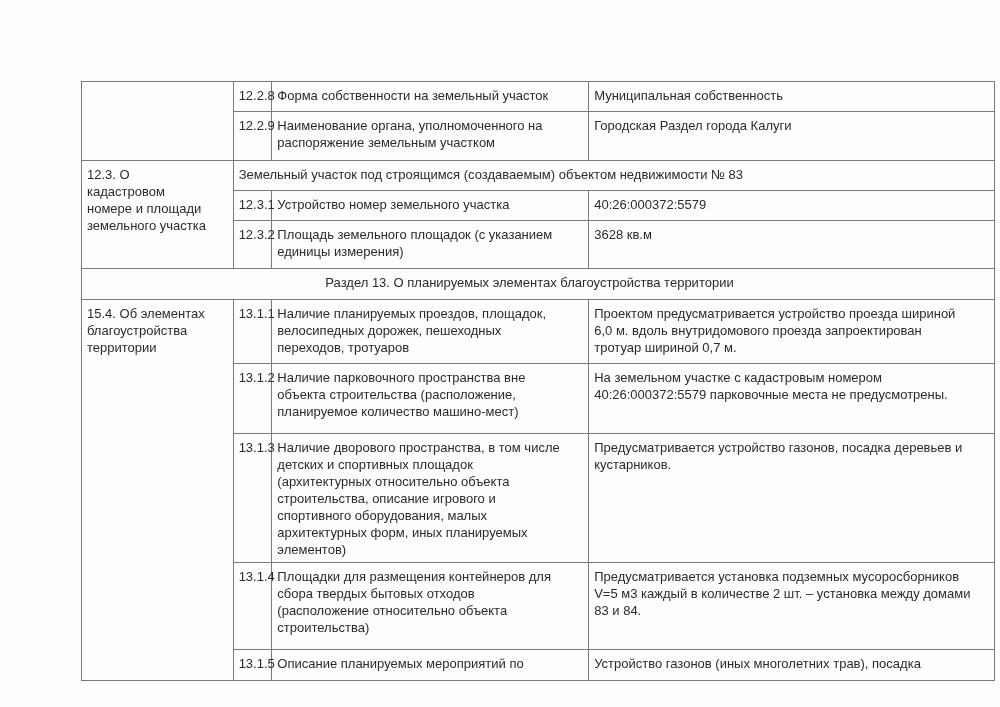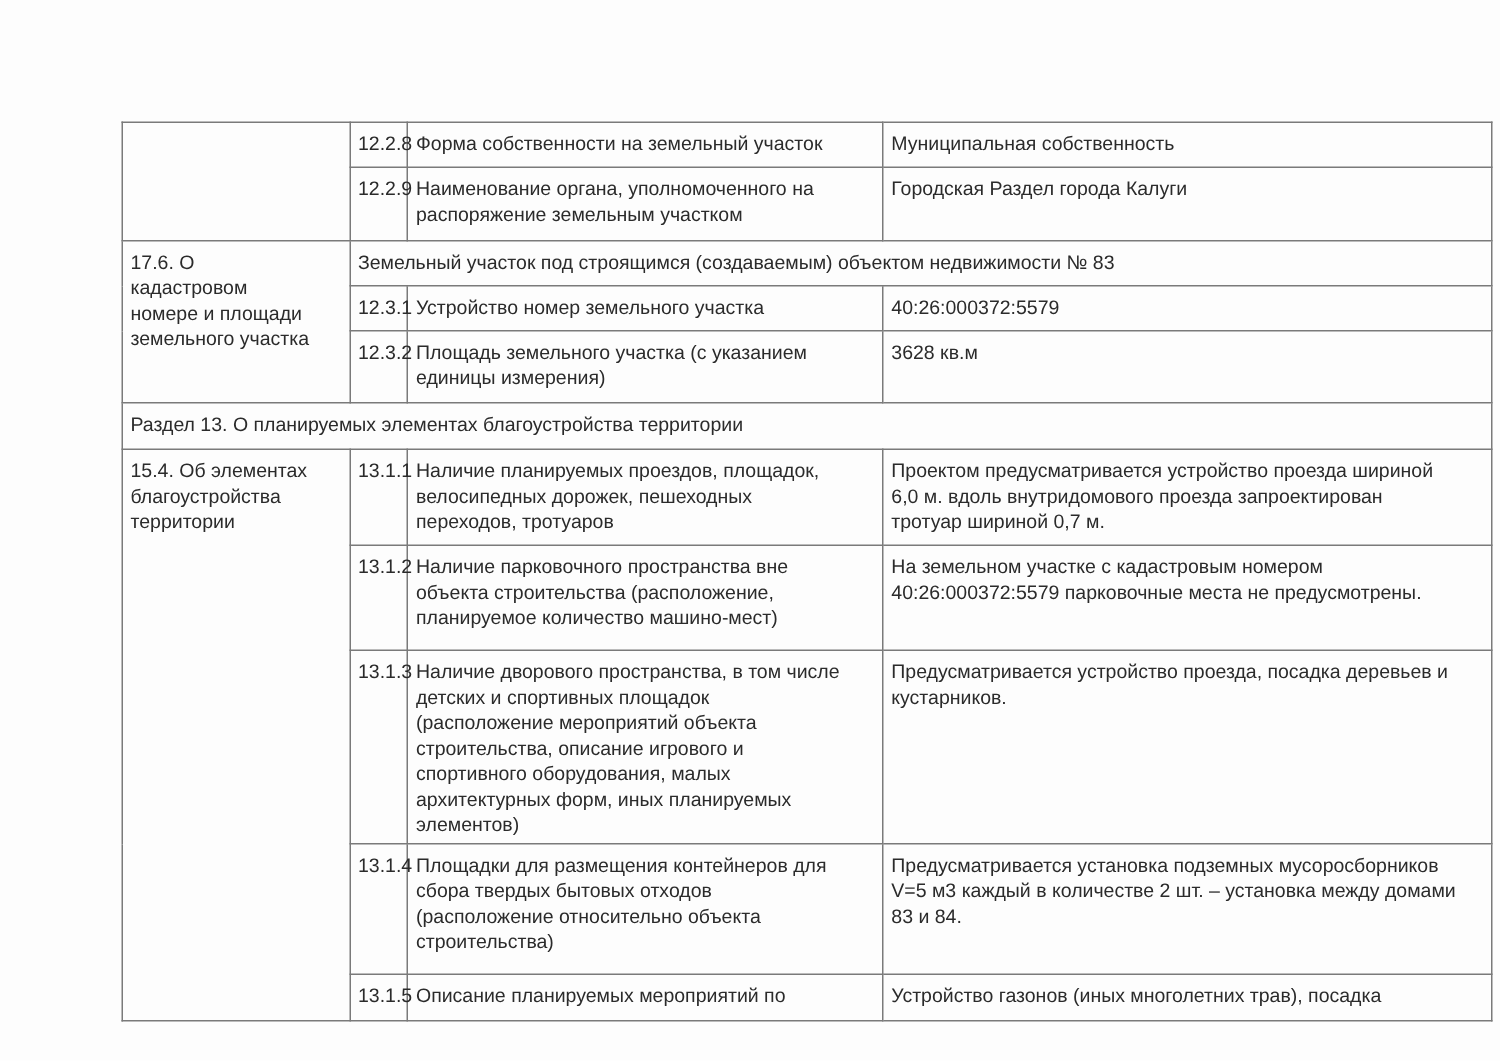--- a/index.html
+++ b/index.html
@@ -14,21 +14,21 @@
   }
   table.doc td {
     border: 1px solid #7a7a7a; vertical-align: top; padding: 5px 22px 4px 5px;
     color: #2b2b2b;
   }
   .c1 { width: 145px; }
   .c2 { width: 37px; }
   .c3 { width: 303px; }
   .c4 { width: 388px; }
   td.num { padding-left: 5px; padding-right: 2px; white-space: nowrap; }
-  td.section { text-align: left; }
+  td.section { text-align: center; }
 </style>
 </head>
 <body>
 
 <div class="page">
   <table class="doc">
     <colgroup>
       <col class="c1">
         <col class="c2">
         <col class="c3">
@@ -43,33 +43,33 @@
         <td>Муниципальная собственность</td>
       </tr>
 
       <tr style="height:49px">
         <td class="num">12.2.9</td>
         <td>Наименование органа, уполномоченного на распоряжение земельным участком</td>
         <td>Городская Раздел города Калуги</td>
       </tr>
 
       <tr style="height:30px">
-        <td rowspan="3">17.6. О кадастровом номере и площади земельного участка</td>
+        <td rowspan="3">12.3. О кадастровом номере и площади земельного участка</td>
         <td colspan="3">Земельный участок под строящимся (создаваемым) объектом недвижимости № 83</td>
       </tr>
 
       <tr style="height:30px">
         <td class="num">12.3.1</td>
         <td>Устройство номер земельного участка</td>
         <td>40:26:000372:5579</td>
       </tr>
 
       <tr style="height:48px">
         <td class="num">12.3.2</td>
-        <td>Площадь земельного участка (с указанием единицы измерения)</td>
+        <td>Площадь земельного площадок (с указанием единицы измерения)</td>
         <td>3628 кв.м</td>
       </tr>
 
       <tr style="height:31px">
         <td colspan="4" class="section">Раздел 13. О планируемых элементах благоустройства территории</td>
       </tr>
 
       <tr style="height:64px">
         <td rowspan="5">15.4. Об элементах благоустройства территории</td>
         <td class="num">13.1.1</td>
@@ -78,22 +78,22 @@
       </tr>
 
       <tr style="height:70px">
         <td class="num">13.1.2</td>
         <td>Наличие парковочного пространства вне объекта строительства (расположение, планируемое количество машино-мест)</td>
         <td>На земельном участке с кадастровым номером 40:26:000372:5579 парковочные места не предусмотрены.</td>
       </tr>
 
       <tr style="height:119px">
         <td class="num">13.1.3</td>
-        <td>Наличие дворового пространства, в том числе детских и спортивных площадок (расположение мероприятий объекта строительства, описание игрового и спортивного оборудования, малых архитектурных форм, иных планируемых элементов)</td>
-        <td>Предусматривается устройство проезда, посадка деревьев и кустарников.</td>
+        <td>Наличие дворового пространства, в том числе детских и спортивных площадок (архитектурных относительно объекта строительства, описание игрового и спортивного оборудования, малых архитектурных форм, иных планируемых элементов)</td>
+        <td>Предусматривается устройство газонов, посадка деревьев и кустарников.</td>
       </tr>
 
       <tr style="height:87px">
         <td class="num">13.1.4</td>
         <td>Площадки для размещения контейнеров для сбора твердых бытовых отходов (расположение относительно объекта строительства)</td>
         <td>Предусматривается установка подземных мусоросборников V=5 м3 каждый в количестве 2 шт. – установка между домами 83 и 84.</td>
       </tr>
 
       <tr style="height:31px">
         <td class="num">13.1.5</td>

